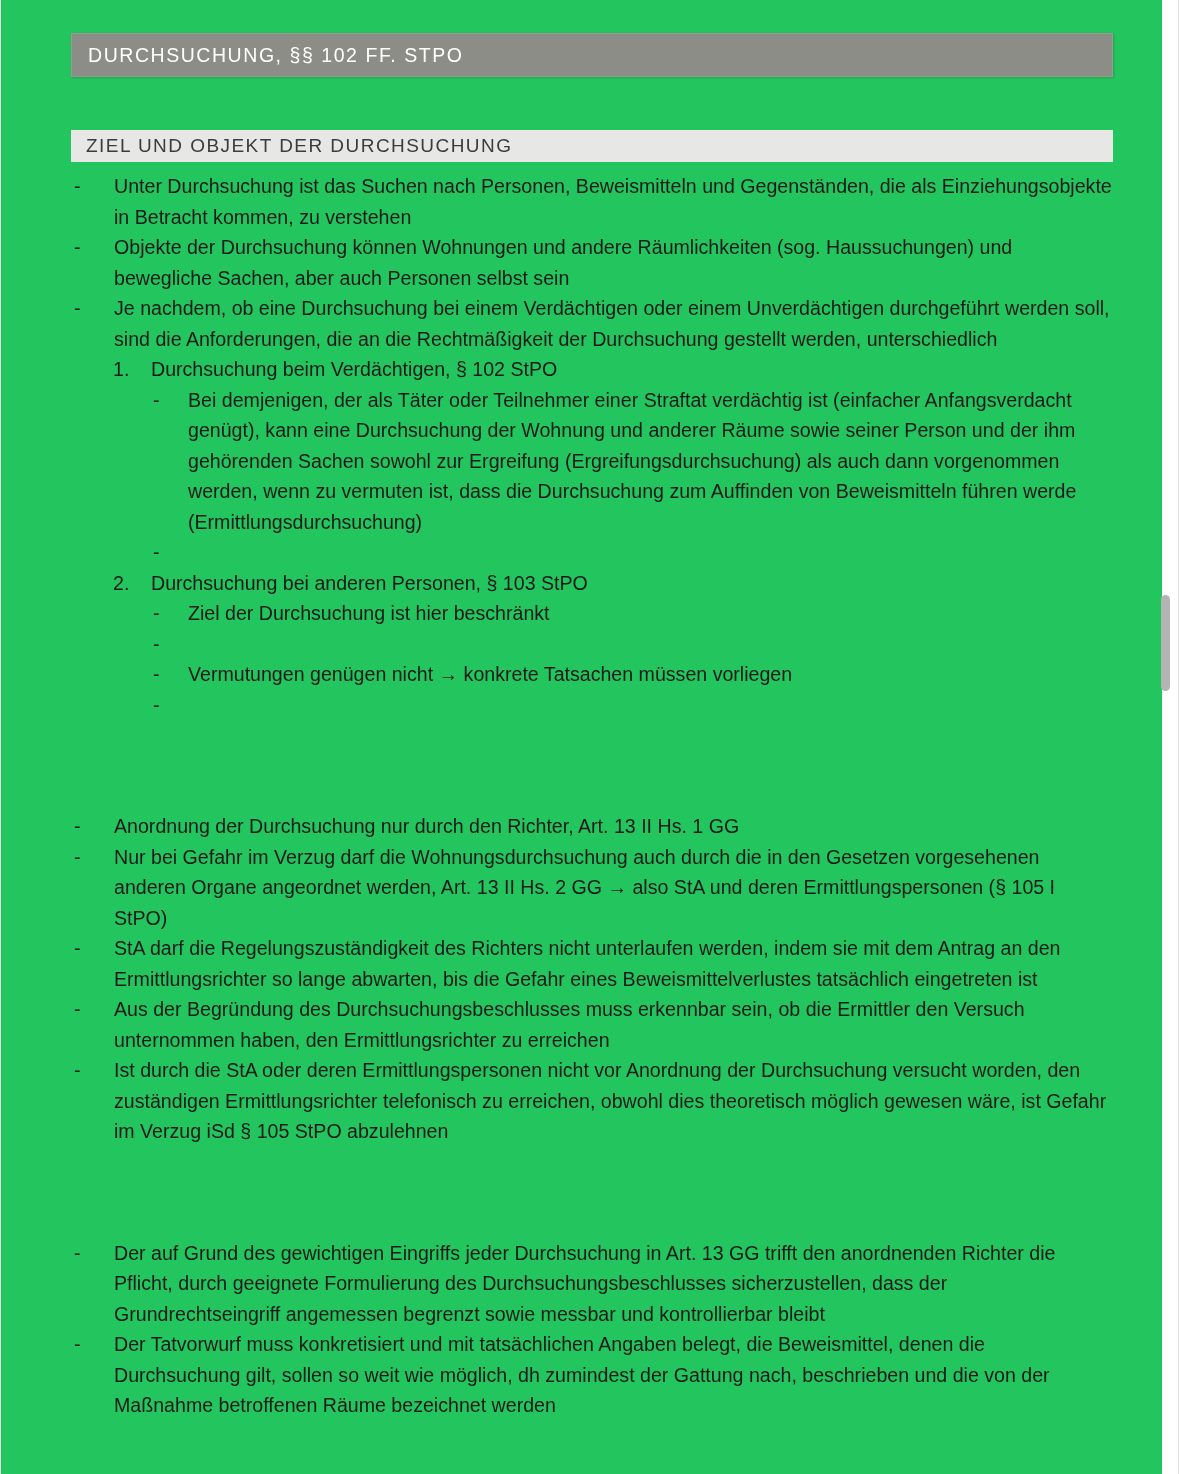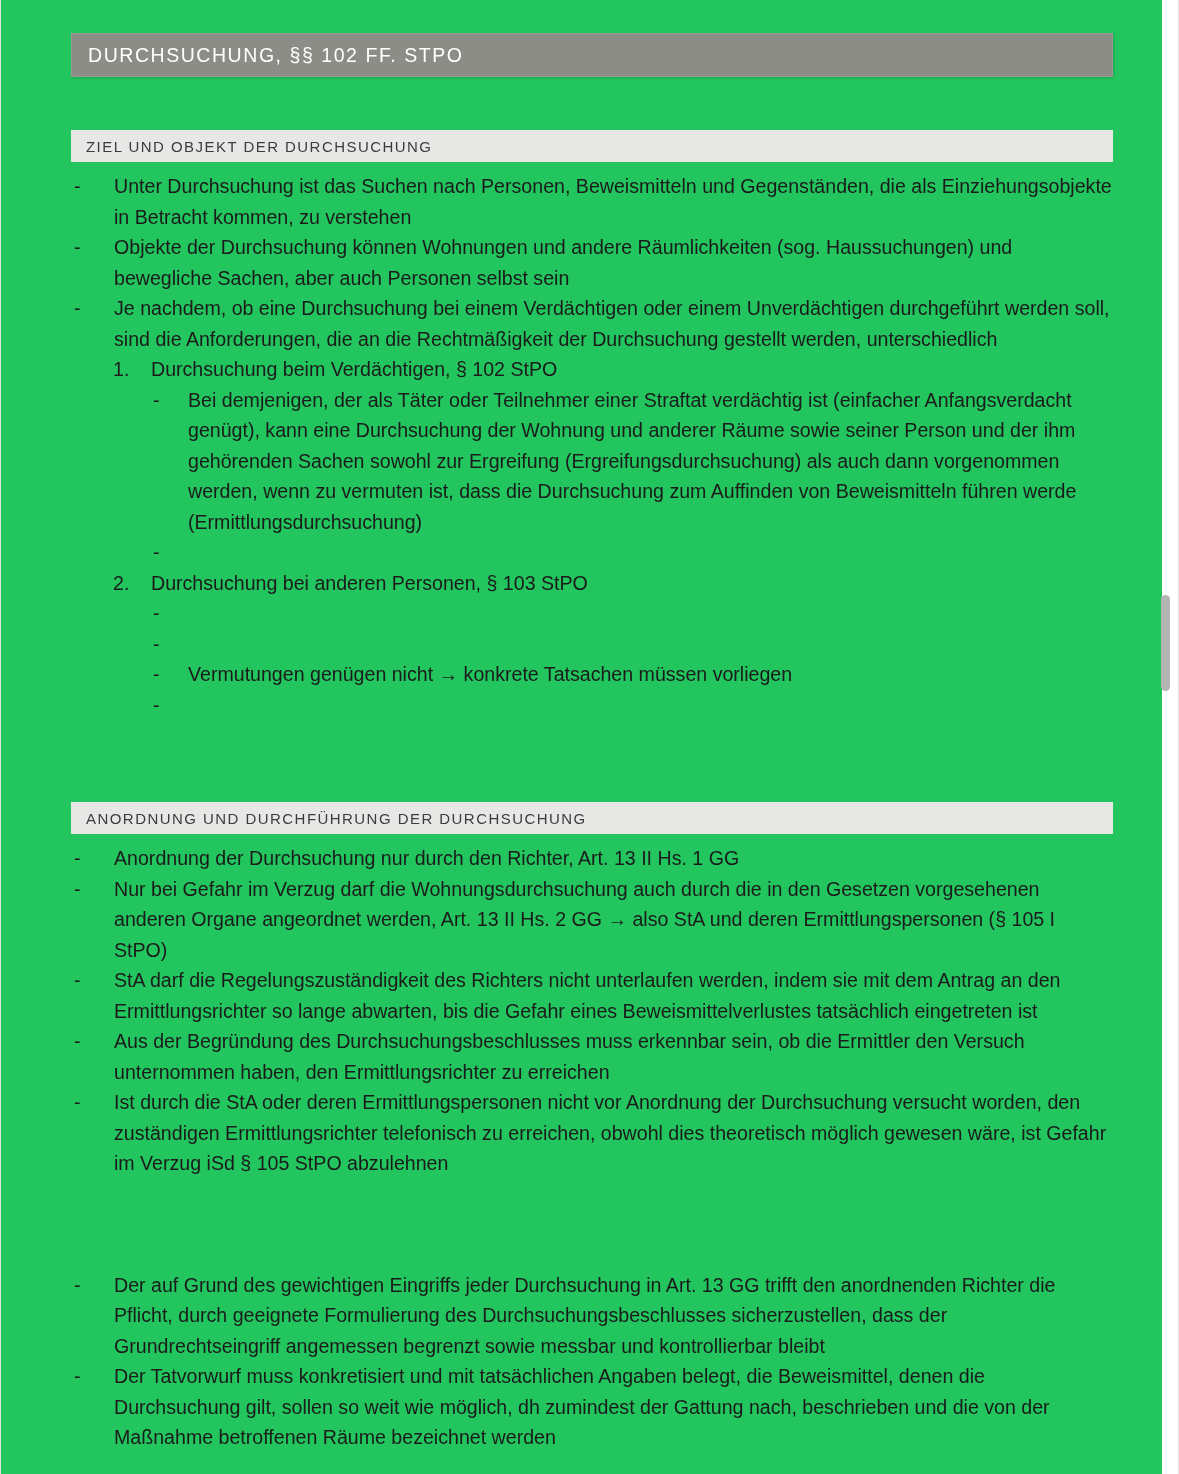--- a/index.html
+++ b/index.html
@@ -60,21 +60,21 @@
   }
   .section-head {
     background: #e7e7e5;
     height: 32px;
     display: flex;
     align-items: center;
     box-sizing: border-box;
   }
   .section-head-text {
     color: #3c3c3c;
-    font-size: 15px;
+    font-size: 19px;
     letter-spacing: 1.45px;
     padding-left: 15px;
     white-space: nowrap;
   }
 
   
   .gap-after-title { height: 53px; }
   .gap-between     { height: 82px; }
 
   
@@ -172,66 +172,64 @@
             </div>
             <div class="li lvl3">
               <span class="marker">-</span>
             </div>
             <div class="li lvl2">
               <span class="marker">2.</span>
               <span class="body-txt">Durchsuchung bei anderen Personen, § 103 StPO</span>
             </div>
             <div class="li lvl3">
               <span class="marker">-</span>
+              <span class="body-txt"> Ziel der Durchsuchung ist hier beschränkt</span>
             </div>
             <div class="li lvl3">
               <span class="marker">-</span>
             </div>
             <div class="li lvl3">
               <span class="marker">-</span>
               <span class="body-txt">Vermutungen genügen nicht <span class="arrow">→</span> konkrete Tatsachen müssen vorliegen</span>
             </div>
             <div class="li lvl3">
               <span class="marker">-</span>
-            </div>
-          </div>
-        </div>
-        <div class="gap-between"></div>
-        <div class="section">
-          <div class="section-head">
-            <span class="section-head-text">ANORDNUNG UND DURCHFÜHRUNG DER DURCHSUCHUNG</span>
-          </div>
-          <div class="list">
-            <div class="li lvl1">
-              <span class="marker">-</span>
-              <span class="body-txt">Anordnung der Durchsuchung nur durch den Richter, Art. 13 II Hs. 1 GG</span>
-            </div>
-            <div class="li lvl1">
-              <span class="marker">-</span>
-              <span class="body-txt">Nur bei Gefahr im Verzug darf die Wohnungsdurchsuchung auch durch die in den Gesetzen vorgesehenen anderen Organe angeordnet werden, Art. 13 II Hs. 2 GG <span class="arrow">→</span> also StA und deren Ermittlungspersonen (§ 105 I StPO)</span>
-            </div>
-            <div class="li lvl1">
-              <span class="marker">-</span>
-              <span class="body-txt">StA darf die Regelungszuständigkeit des Richters nicht unterlaufen werden, indem sie mit dem Antrag an den Ermittlungsrichter so lange abwarten, bis die Gefahr eines Beweismittelverlustes tatsächlich eingetreten ist</span>
-            </div>
-            <div class="li lvl1">
-              <span class="marker">-</span>
-              <span class="body-txt">Aus der Begründung des Durchsuchungsbeschlusses muss erkennbar sein, ob die Ermittler den Versuch unternommen haben, den Ermittlungsrichter zu erreichen</span>
-            </div>
-            <div class="li lvl1">
-              <span class="marker">-</span>
-              <span class="body-txt">Ist durch die StA oder deren Ermittlungspersonen nicht vor Anordnung der Durchsuchung versucht worden, den zuständigen Ermittlungsrichter telefonisch zu erreichen, obwohl dies theoretisch möglich gewesen wäre, ist Gefahr im Verzug iSd § 105 StPO abzulehnen</span>
             </div>
           </div>
         </div>
         <div class="gap-between"></div>
         <div class="section">
           <div class="list">
             <div class="li lvl1">
               <span class="marker">-</span>
+              <span class="body-txt">Anordnung der Durchsuchung nur durch den Richter, Art. 13 II Hs. 1 GG</span>
+            </div>
+            <div class="li lvl1">
+              <span class="marker">-</span>
+              <span class="body-txt">Nur bei Gefahr im Verzug darf die Wohnungsdurchsuchung auch durch die in den Gesetzen vorgesehenen anderen Organe angeordnet werden, Art. 13 II Hs. 2 GG <span class="arrow">→</span> also StA und deren Ermittlungspersonen (§ 105 I StPO)</span>
+            </div>
+            <div class="li lvl1">
+              <span class="marker">-</span>
+              <span class="body-txt">StA darf die Regelungszuständigkeit des Richters nicht unterlaufen werden, indem sie mit dem Antrag an den Ermittlungsrichter so lange abwarten, bis die Gefahr eines Beweismittelverlustes tatsächlich eingetreten ist</span>
+            </div>
+            <div class="li lvl1">
+              <span class="marker">-</span>
+              <span class="body-txt">Aus der Begründung des Durchsuchungsbeschlusses muss erkennbar sein, ob die Ermittler den Versuch unternommen haben, den Ermittlungsrichter zu erreichen</span>
+            </div>
+            <div class="li lvl1">
+              <span class="marker">-</span>
+              <span class="body-txt">Ist durch die StA oder deren Ermittlungspersonen nicht vor Anordnung der Durchsuchung versucht worden, den zuständigen Ermittlungsrichter telefonisch zu erreichen, obwohl dies theoretisch möglich gewesen wäre, ist Gefahr im Verzug iSd § 105 StPO abzulehnen</span>
+            </div>
+          </div>
+        </div>
+        <div class="gap-between"></div>
+        <div class="section">
+          <div class="list">
+            <div class="li lvl1">
+              <span class="marker">-</span>
               <span class="body-txt">Der auf Grund des gewichtigen Eingriffs jeder Durchsuchung in Art. 13 GG trifft den anordnenden Richter die Pflicht, durch geeignete Formulierung des Durchsuchungsbeschlusses sicherzustellen, dass der Grundrechtseingriff angemessen begrenzt sowie messbar und kontrollierbar bleibt</span>
             </div>
             <div class="li lvl1">
               <span class="marker">-</span>
               <span class="body-txt">Der Tatvorwurf muss konkretisiert und mit tatsächlichen Angaben belegt, die Beweismittel, denen die Durchsuchung gilt, sollen so weit wie möglich, dh zumindest der Gattung nach, beschrieben und die von der Maßnahme betroffenen Räume bezeichnet werden</span>
             </div>
           </div>
         </div>
       </div>
 

